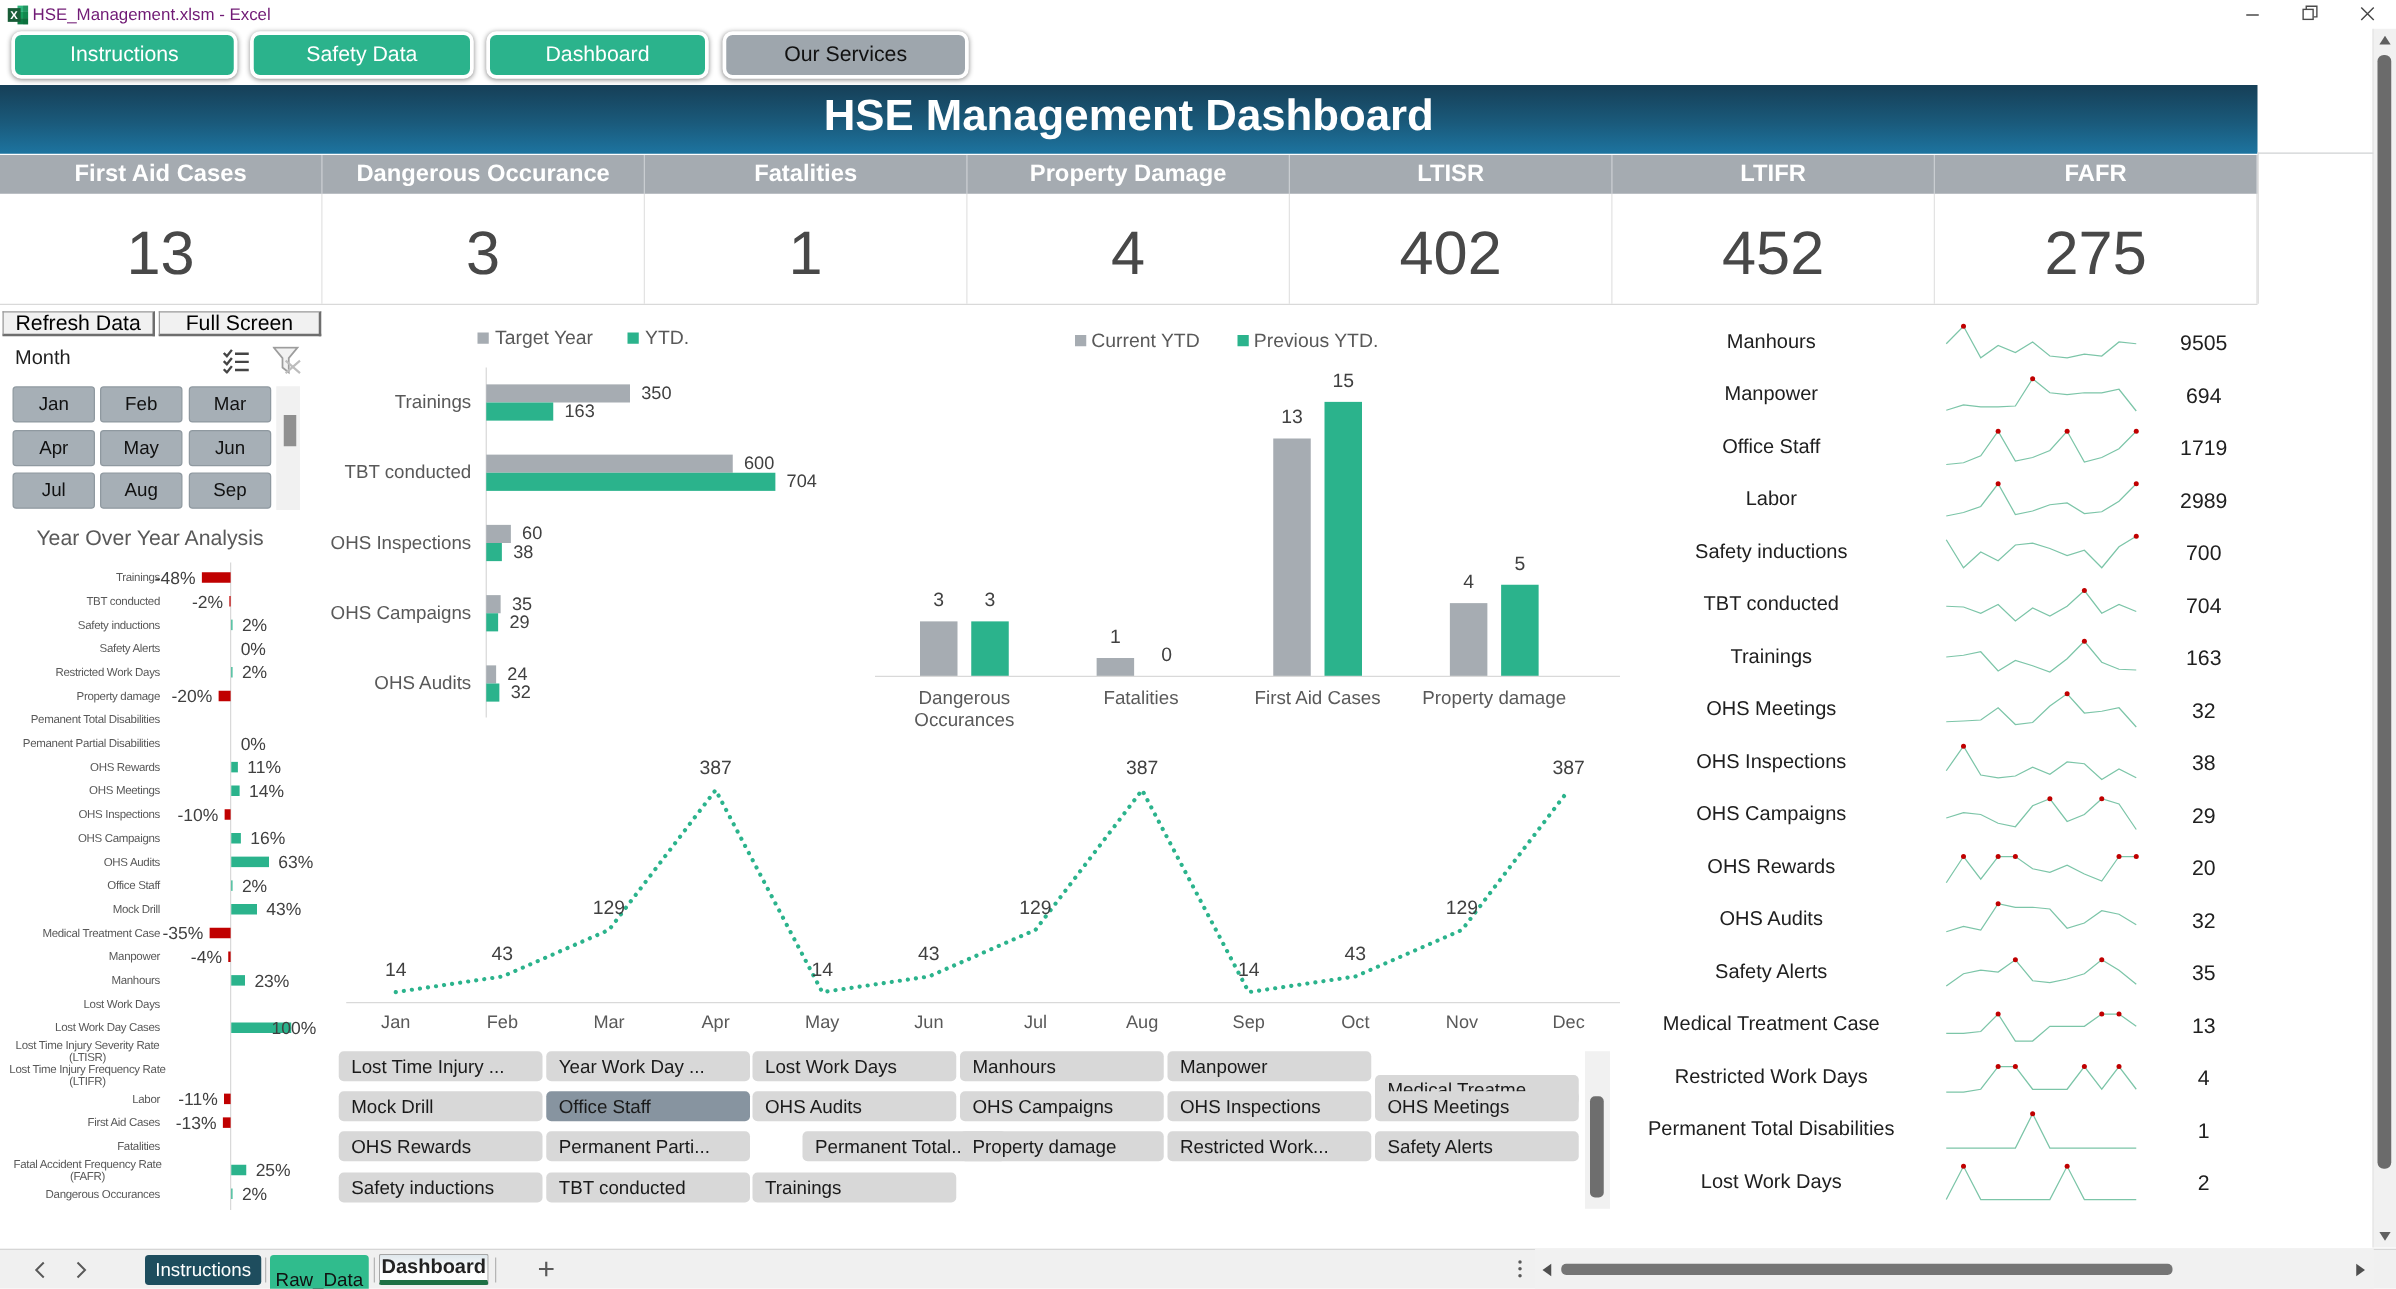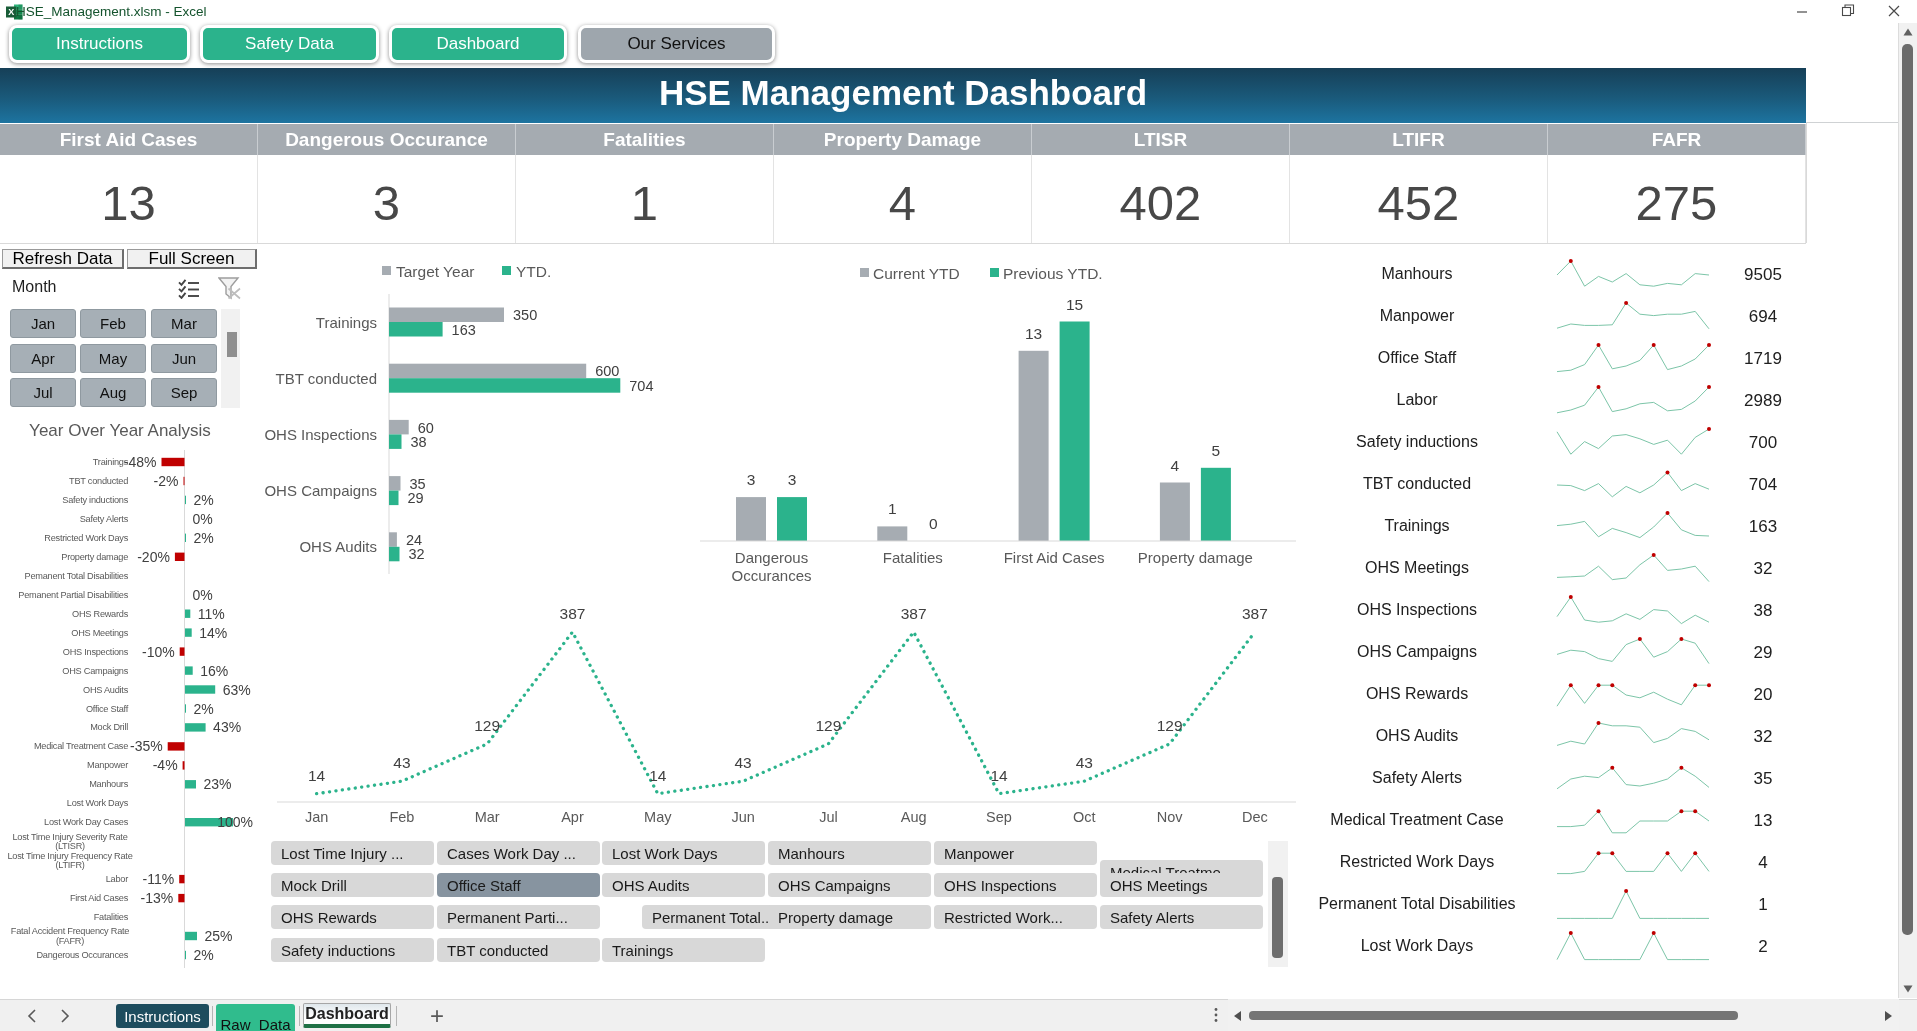--- a/index.html
+++ b/index.html
@@ -25,21 +25,21 @@
 
 <div class="abs" style="left:0;top:0;width:1917px;height:23px;background:#fff;"></div>
 <svg class="abs" style="left:6px;top:4px" width="17" height="16" viewBox="0 0 17 16">
   <rect x="8" y="0.5" width="8.5" height="5" fill="#2fb57c"></rect>
   <rect x="8" y="5.5" width="8.5" height="5" fill="#169e5c"></rect>
   <rect x="8" y="10.5" width="8.5" height="5" fill="#0d7a43"></rect>
   <rect x="12.5" y="0.5" width="4" height="15" fill="#0c5f35" opacity="0.35"></rect>
   <rect x="0" y="2.5" width="10.5" height="11" fill="#185c37"></rect>
   <text x="5.2" y="11.2" font-size="9" font-weight="bold" fill="#fff" text-anchor="middle" font-family="Liberation Sans">X</text>
 </svg>
-<div class="abs" style="left:16px;top:4px;font-size:13.5px;color:#14532d;">HSE_Management.xlsm - Excel</div>
+<div class="abs" style="left:26px;top:4px;font-size:13.5px;color:#701a75;">HSE_Management.xlsm - Excel</div>
 <svg class="abs" style="left:1795px;top:2px" width="110" height="19" viewBox="0 0 110 19">
   <line x1="2" y1="10" x2="12" y2="10" stroke="#4a4a4a" stroke-width="1.2"></line>
   <rect x="47.5" y="5.5" width="8" height="8" fill="none" stroke="#4a4a4a" stroke-width="1.1"></rect>
   <path d="M50 5.5 v-2.5 h8.5 v8.5 h-2.5" fill="none" stroke="#4a4a4a" stroke-width="1.1"></path>
   <path d="M94 4 l10 10 M104 4 l-10 10" stroke="#4a4a4a" stroke-width="1.2"></path>
 </svg>
 <div class="tabbtn" style="left:9px;top:25px;width:175px;height:32px;background:#2bb38c;color:#fff;">Instructions</div>
 <div class="tabbtn" style="left:200px;top:25px;width:173px;height:32px;background:#2bb38c;color:#fff;">Safety Data</div>
 <div class="tabbtn" style="left:389px;top:25px;width:172px;height:32px;background:#2bb38c;color:#fff;">Dashboard</div>
 <div class="tabbtn" style="left:578px;top:25px;width:191px;height:32px;background:#9ea6ad;color:#111;">Our Services</div>
@@ -256,21 +256,21 @@
     <text x="729.0" y="185.7" font-size="15.5" fill="#404040" text-anchor="middle">14</text>
     <text x="729.0" y="227" font-size="14.5" fill="#595959" text-anchor="middle">Sep</text>
     <text x="814.3" y="173.2" font-size="15.5" fill="#404040" text-anchor="middle">43</text>
     <text x="814.3" y="227" font-size="14.5" fill="#595959" text-anchor="middle">Oct</text>
     <text x="899.6" y="135.9" font-size="15.5" fill="#404040" text-anchor="middle">129</text>
     <text x="899.6" y="227" font-size="14.5" fill="#595959" text-anchor="middle">Nov</text>
     <text x="984.9" y="24.0" font-size="15.5" fill="#404040" text-anchor="middle">387</text>
     <text x="984.9" y="227" font-size="14.5" fill="#595959" text-anchor="middle">Dec</text>
   </svg>
 <div class="slbtn" style="left:271px;top:841px;">Lost Time Injury ...</div>
-<div class="slbtn" style="left:437px;top:841px;">Cases Work Day ...</div>
+<div class="slbtn" style="left:437px;top:841px;">Year Work Day ...</div>
 <div class="slbtn" style="left:602px;top:841px;">Lost Work Days</div>
 <div class="slbtn" style="left:768px;top:841px;">Manhours</div>
 <div class="slbtn" style="left:934px;top:841px;">Manpower</div>
 <div class="slbtn" style="left:1100px;top:860px;">Medical Treatme...</div>
 <div class="slbtn" style="left:271px;top:873px;">Mock Drill</div>
 <div class="slbtn" style="left:437px;top:873px; background:#8794a0;">Office Staff</div>
 <div class="slbtn" style="left:602px;top:873px;">OHS Audits</div>
 <div class="slbtn" style="left:768px;top:873px;">OHS Campaigns</div>
 <div class="slbtn" style="left:934px;top:873px;">OHS Inspections</div>
 <div class="slbtn" style="left:1100px;top:873px;">OHS Meetings</div>

